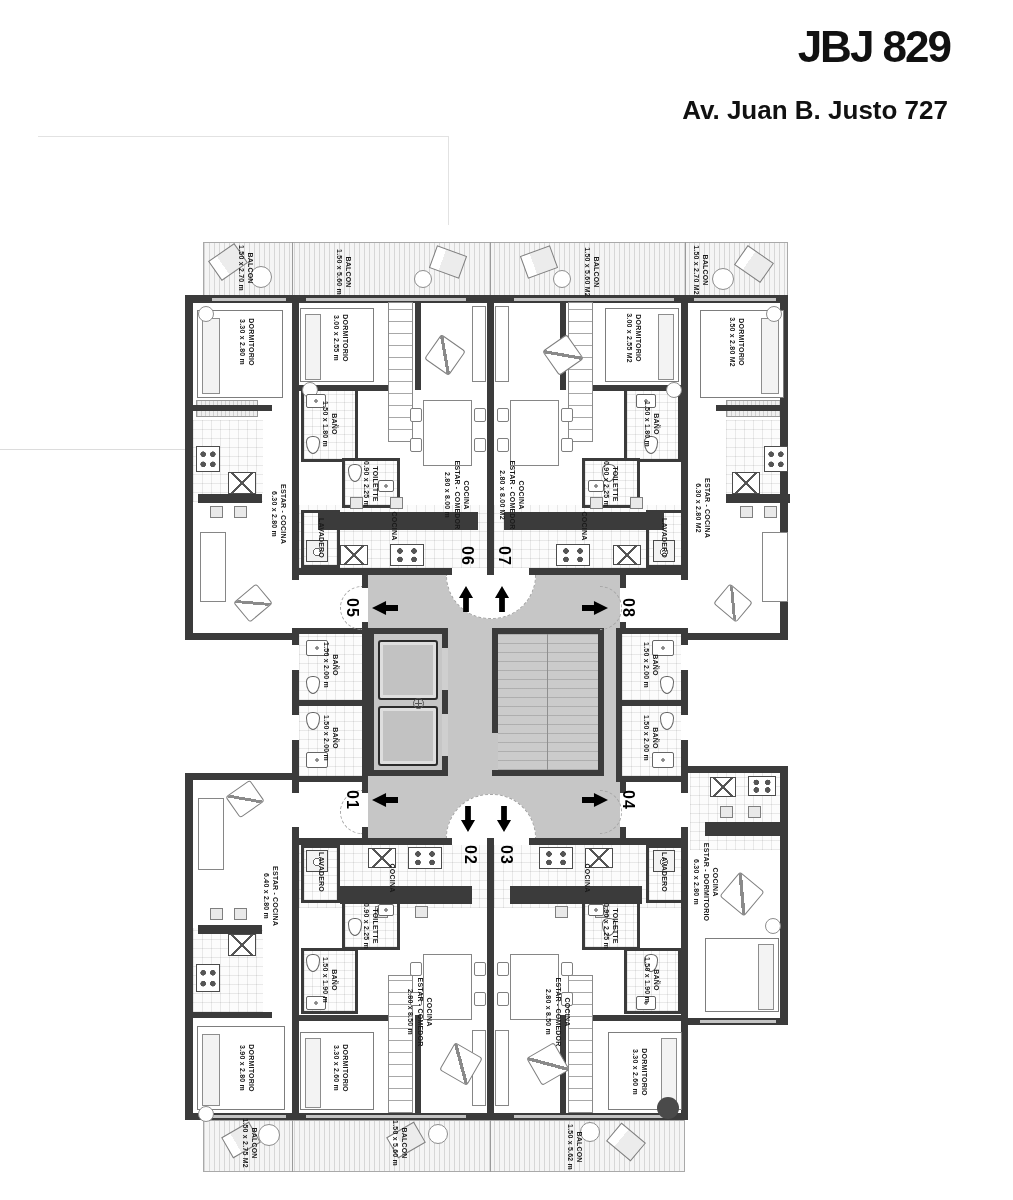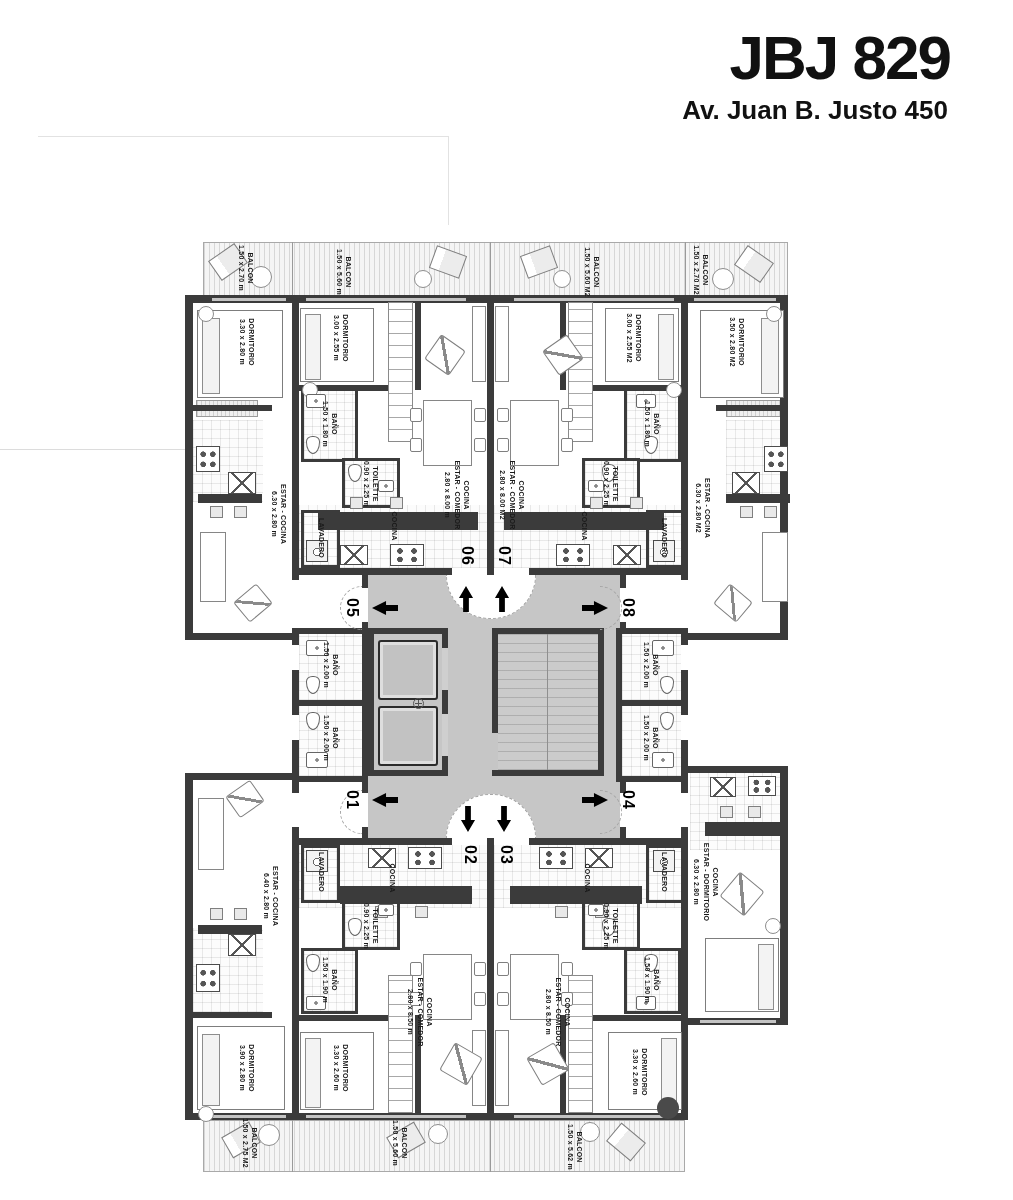--- a/index.html
+++ b/index.html
@@ -57,33 +57,33 @@
   .semi{position:absolute;border:1px dashed #a5a5a5;box-sizing:border-box;background:transparent;}
   .lab{position:absolute;font-weight:700;font-size:7px;line-height:1.35;letter-spacing:.2px;text-align:center;
        white-space:pre-line;transform:translate(-50%,-50%) rotate(90deg);color:#1a1a1a;}
   .unum{position:absolute;font-weight:800;font-size:16px;letter-spacing:1px;
        transform:translate(-50%,-50%) rotate(90deg);color:#000;}
   .arr{position:absolute;background:#000;}
   .arr-r{width:26px;height:16px;clip-path:polygon(0 32%,46% 32%,46% 6%,100% 50%,46% 94%,46% 68%,0 68%);}
   .arr-l{width:26px;height:16px;clip-path:polygon(100% 32%,54% 32%,54% 6%,0 50%,54% 94%,54% 68%,100% 68%);}
   .arr-u{width:16px;height:26px;clip-path:polygon(32% 100%,32% 46%,6% 46%,50% 0,94% 46%,68% 46%,68% 100%);}
   .arr-d{width:16px;height:26px;clip-path:polygon(32% 0,32% 54%,6% 54%,50% 100%,94% 54%,68% 54%,68% 0);}
-  .brand{position:absolute;right:63px;top:22px;font-size:62px;font-weight:900;letter-spacing:-2px;text-align:right;}
+  .brand{position:absolute;right:63px;top:22px;font-size:44px;font-weight:900;letter-spacing:-2px;text-align:right;}
   .addr{position:absolute;right:65px;top:95px;font-size:26px;font-weight:700;text-align:right;}
   .ptitle{position:absolute;left:25px;top:132px;font-size:45px;font-weight:900;letter-spacing:-1px;}
   .tbox{position:absolute;left:38px;top:136px;width:410px;height:88px;border-top:1px solid #e2e2e2;border-right:1px solid #e2e2e2;}
   .pline{position:absolute;background:#dcdcdc;height:1px;}
 </style>
 </head>
 <body>
 
 <div id="canvas">
 
   <div class="brand">JBJ 829</div>
-  <div class="addr">Av. Juan B. Justo 450</div>
+  <div class="addr">Av. Juan B. Justo 727</div>
   <div class="tbox"></div>
   <div class="pline" style="left:0;top:449px;width:193px;"></div>
 
   <div class="hatch" style="left:203px;top:242px;width:585px;height:56px;"></div>
   <div class="bdiv" style="left:292px;top:242px;height:56px;"></div>
   <div class="bdiv" style="left:490px;top:242px;height:56px;"></div>
   <div class="bdiv" style="left:685px;top:242px;height:56px;"></div>
   <div class="hatch" style="left:203px;top:1120px;width:482px;height:52px;"></div>
   <div class="bdiv" style="left:292px;top:1120px;height:52px;"></div>
   <div class="bdiv" style="left:490px;top:1120px;height:52px;"></div>

